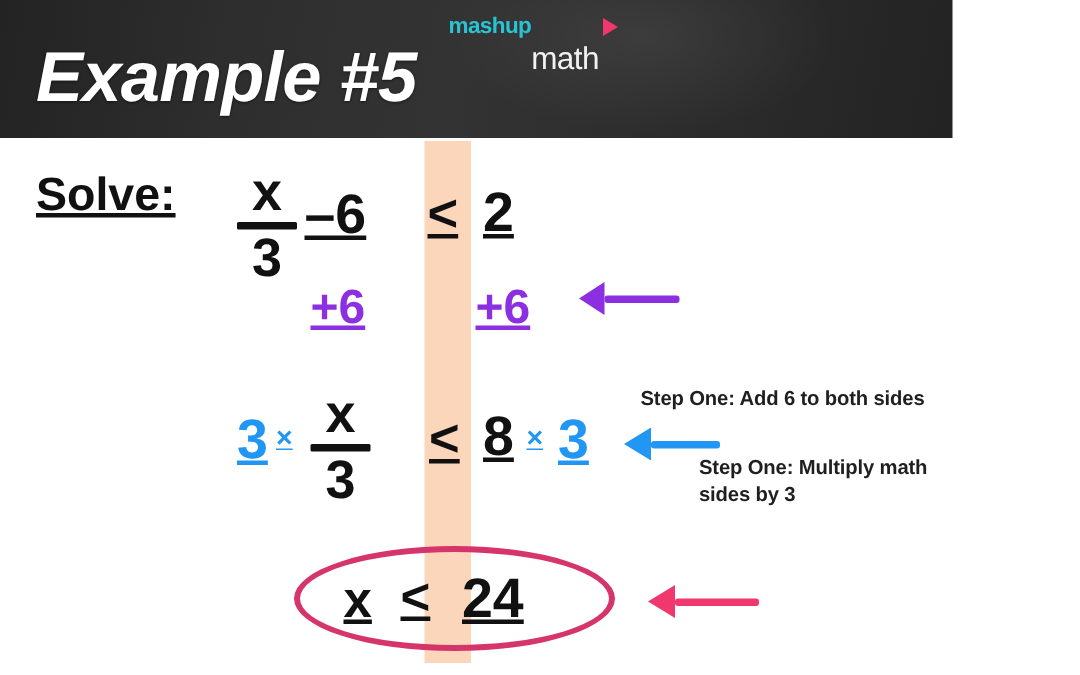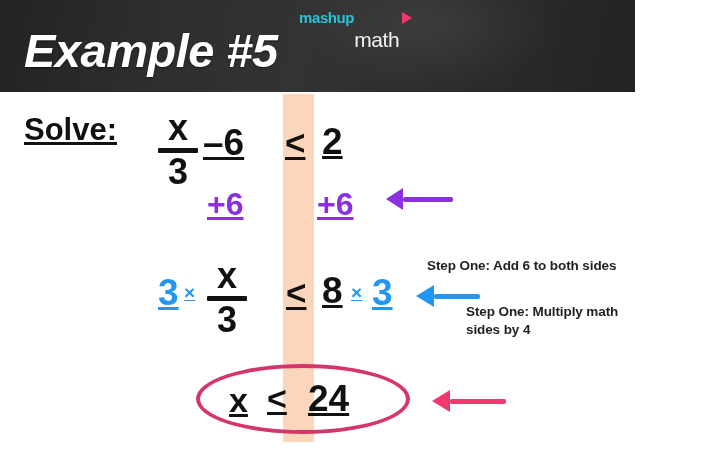--- a/index.html
+++ b/index.html
@@ -198,21 +198,21 @@
 
   <div class="mt" style="left:372px; top:274px; font-size:37px; color:#2196f3;">3</div>
 
   <div class="arrow" style="left:416px; top:285px; width:66px;">
     <span class="head" style="border-right:18px solid #2196f3;"></span>
     <span class="shaft" style="width:46px; background:#2196f3;"></span>
   </div>
 
   <div class="caption" style="left:466px; top:303px; width:218px;">
     <div>Step One: Multiply math</div>
-    <div>sides by 4</div>
+    <div>sides by 3</div>
   </div>
 
   <div id="answer-ellipse"></div>
 
   <div class="mt" style="left:229px; top:383px; font-size:34px;">x</div>
 
   <div class="mt" style="left:267px; top:381px; font-size:34px;">&lt;</div>
 
   <div class="mt" style="left:308px; top:380px; font-size:37px;">24</div>
 

